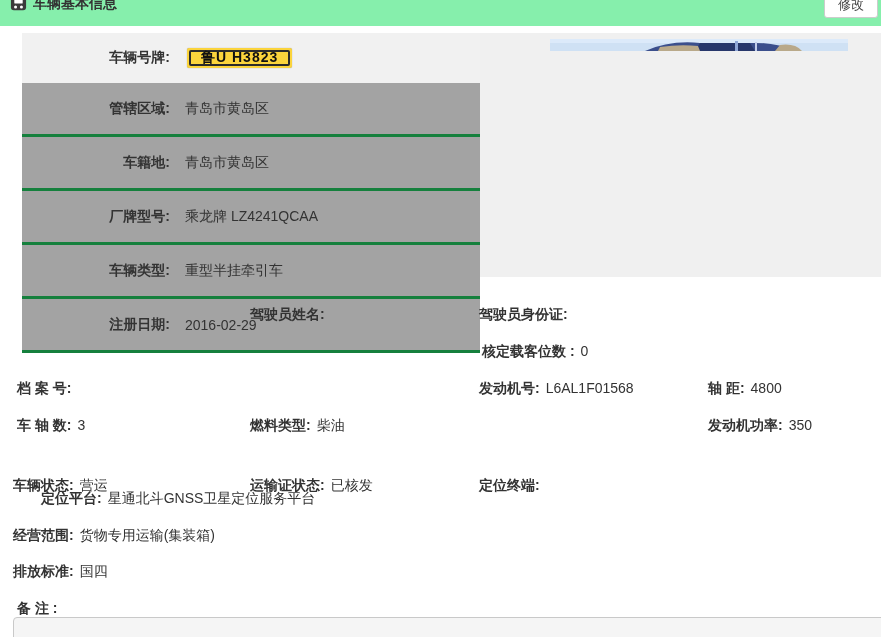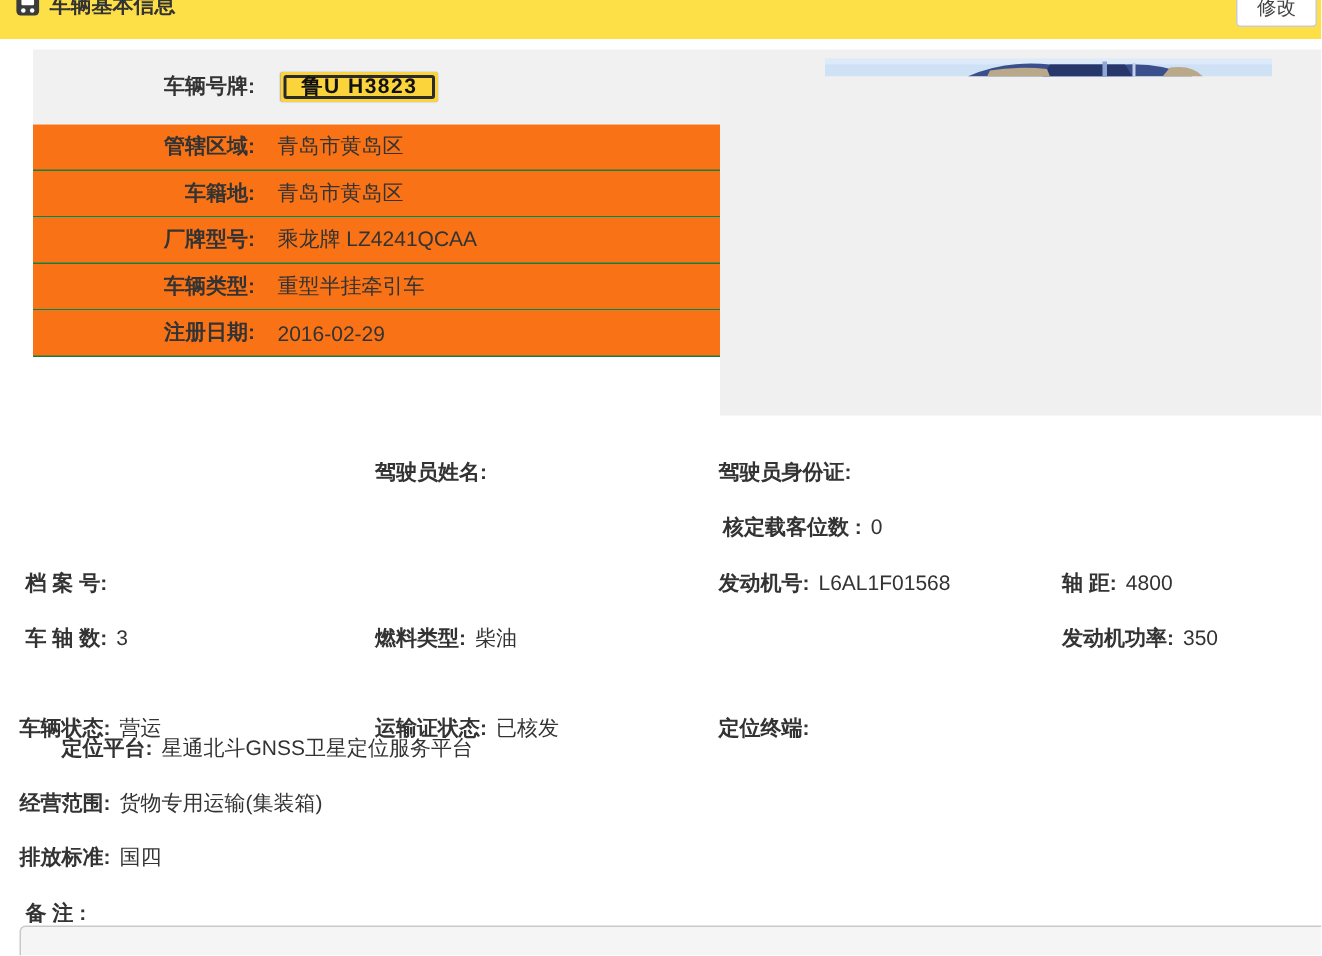--- a/index.html
+++ b/index.html
@@ -2,33 +2,33 @@
 <html><head>
 <meta charset="utf-8">
 <style>
   * { margin:0; padding:0; box-sizing:border-box; }
   html,body { width:881px; height:637px; overflow:hidden; background:#fff; }
   body { font-family:"Liberation Sans","DejaVu Sans",sans-serif; color:#333; position:relative; }
 
   .page { position:relative; width:881px; height:637px; background:#fff; overflow:hidden; }
 
   
-  .topbar { position:absolute; left:0; top:0; width:881px; height:26px; background:#fde047; }
+  .topbar { position:absolute; left:0; top:0; width:881px; height:26px; background:#86efac; }
   .titlewrap { position:absolute; left:10px; top:-5px; display:flex; align-items:center; gap:6px; }
   .title { font-size:14px; font-weight:bold; color:#333; white-space:nowrap; }
   .hicon { width:17px; height:16px; display:block; }
   .modify-btn { position:absolute; right:3px; top:-10px; height:28px; padding:0 13px;
     background:#fff; border:1px solid #ccc; border-radius:3px; font-size:13px; color:#444;
     display:flex; align-items:flex-end; padding-bottom:3px; cursor:pointer;
     font-family:"Liberation Sans","DejaVu Sans",sans-serif; }
 
   
   .card { position:absolute; left:22px; top:33px; width:458px; background:#fff; }
   .plate-row { height:50px; background:#f1f1f1; display:flex; align-items:center; }
-  .t-row { height:31px; display:flex; align-items:center; border-bottom:1px solid #15803d; background:#f97316; }
+  .t-row { height:54px; display:flex; align-items:center; border-bottom:3px solid #15803d; background:#a3a3a3; }
   .t-label { width:148px; text-align:right; font-weight:bold; font-size:14px; color:#333; white-space:nowrap; }
   .t-value { margin-left:15px; font-size:14px; color:#333; white-space:nowrap; }
   .plate { margin-left:17px; background:#fbd43c; padding:2px; border-radius:2px; box-shadow:0 0 1px rgba(0,0,0,.4); }
   .plate-inner { border:2px solid #2b2b2b; border-radius:2px; padding:0 10px; height:16px;
     display:flex; align-items:center; font-size:14px; font-weight:bold; color:#111; letter-spacing:1px; white-space:nowrap; }
 
   
   .photo-panel { position:absolute; left:480px; top:33px; width:401px; height:244px; background:#f0f0f0; }
   .photo-strip { position:absolute; left:70px; top:6px; width:298px; height:12px; display:block; }
 

